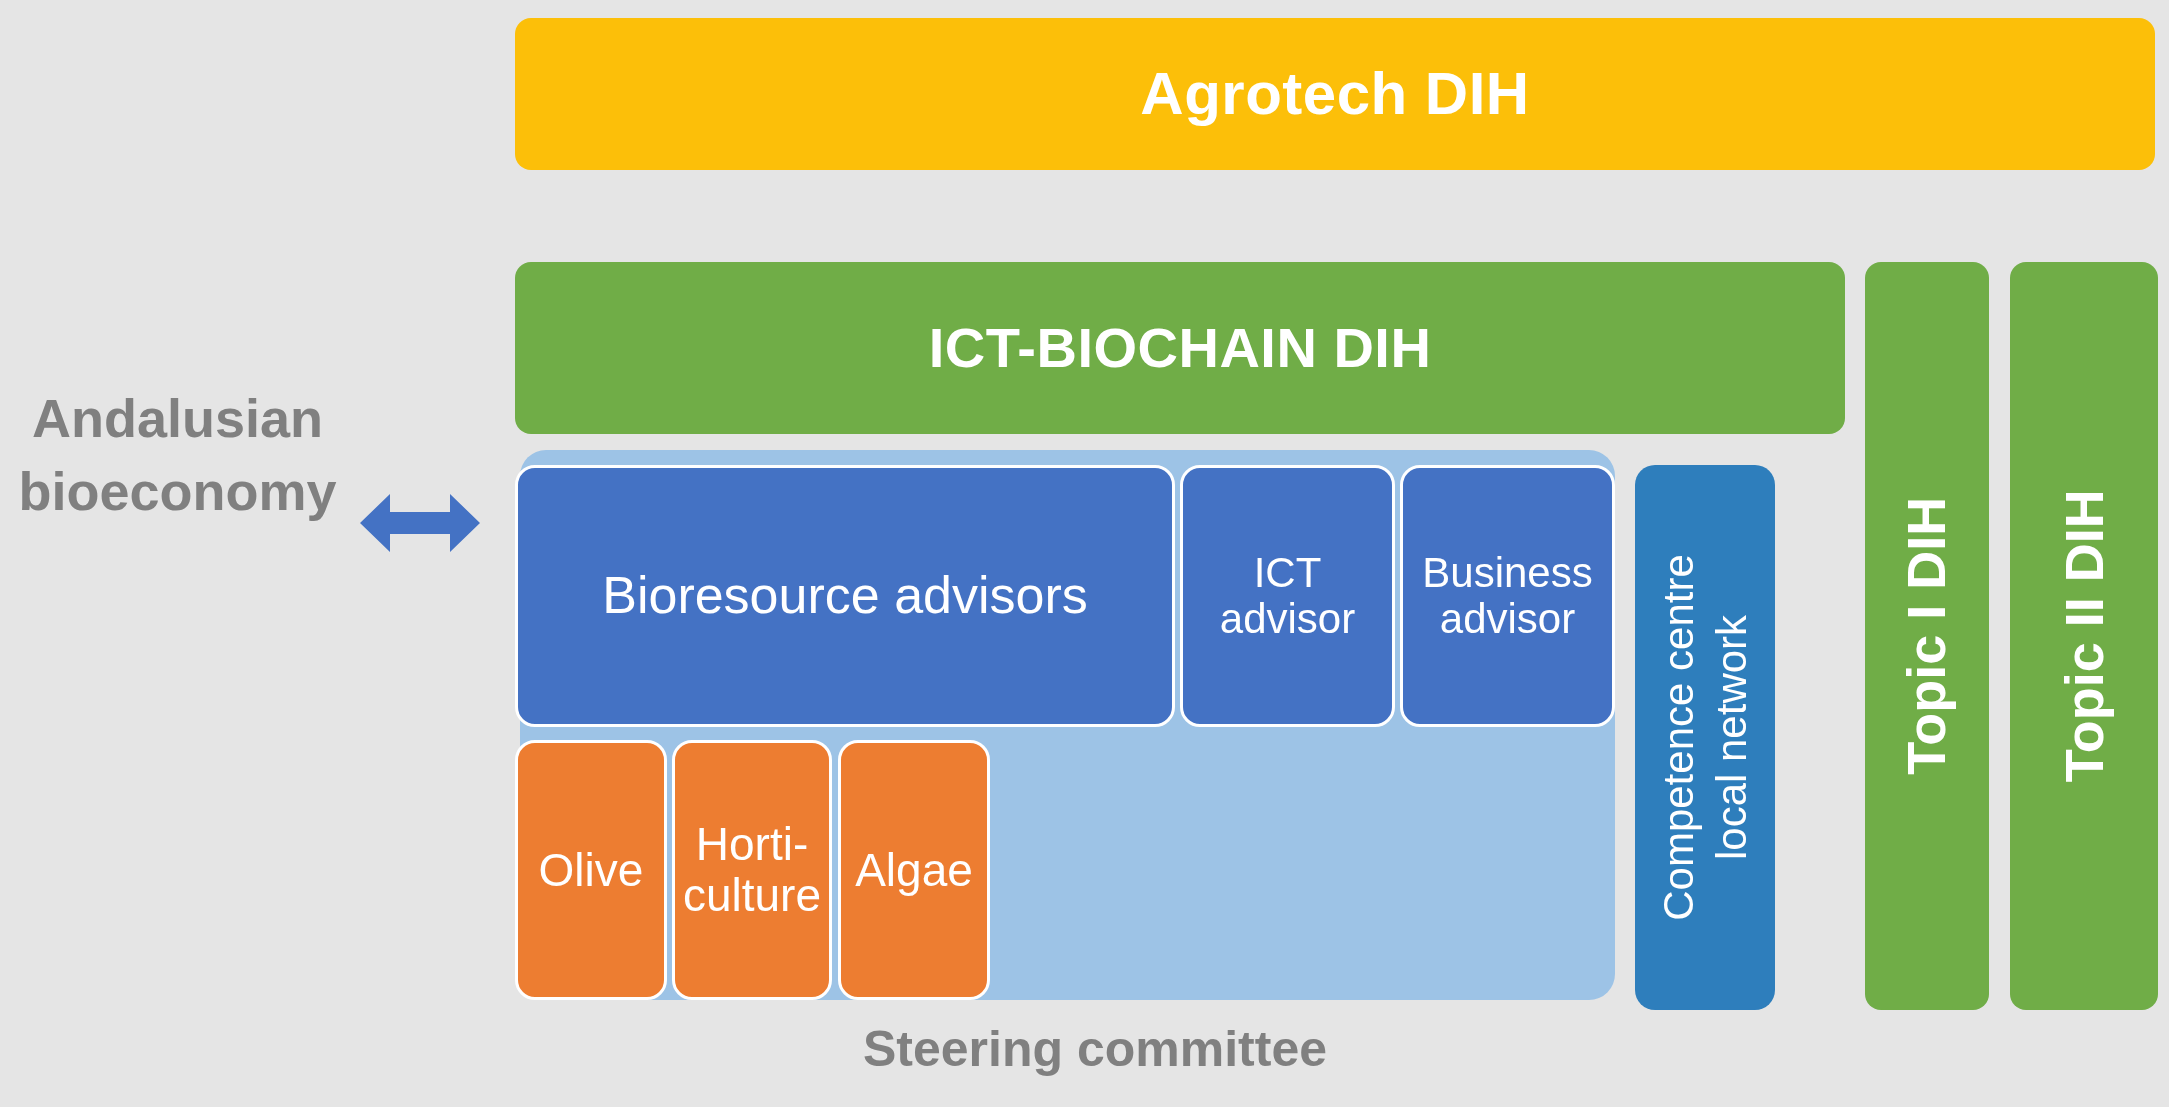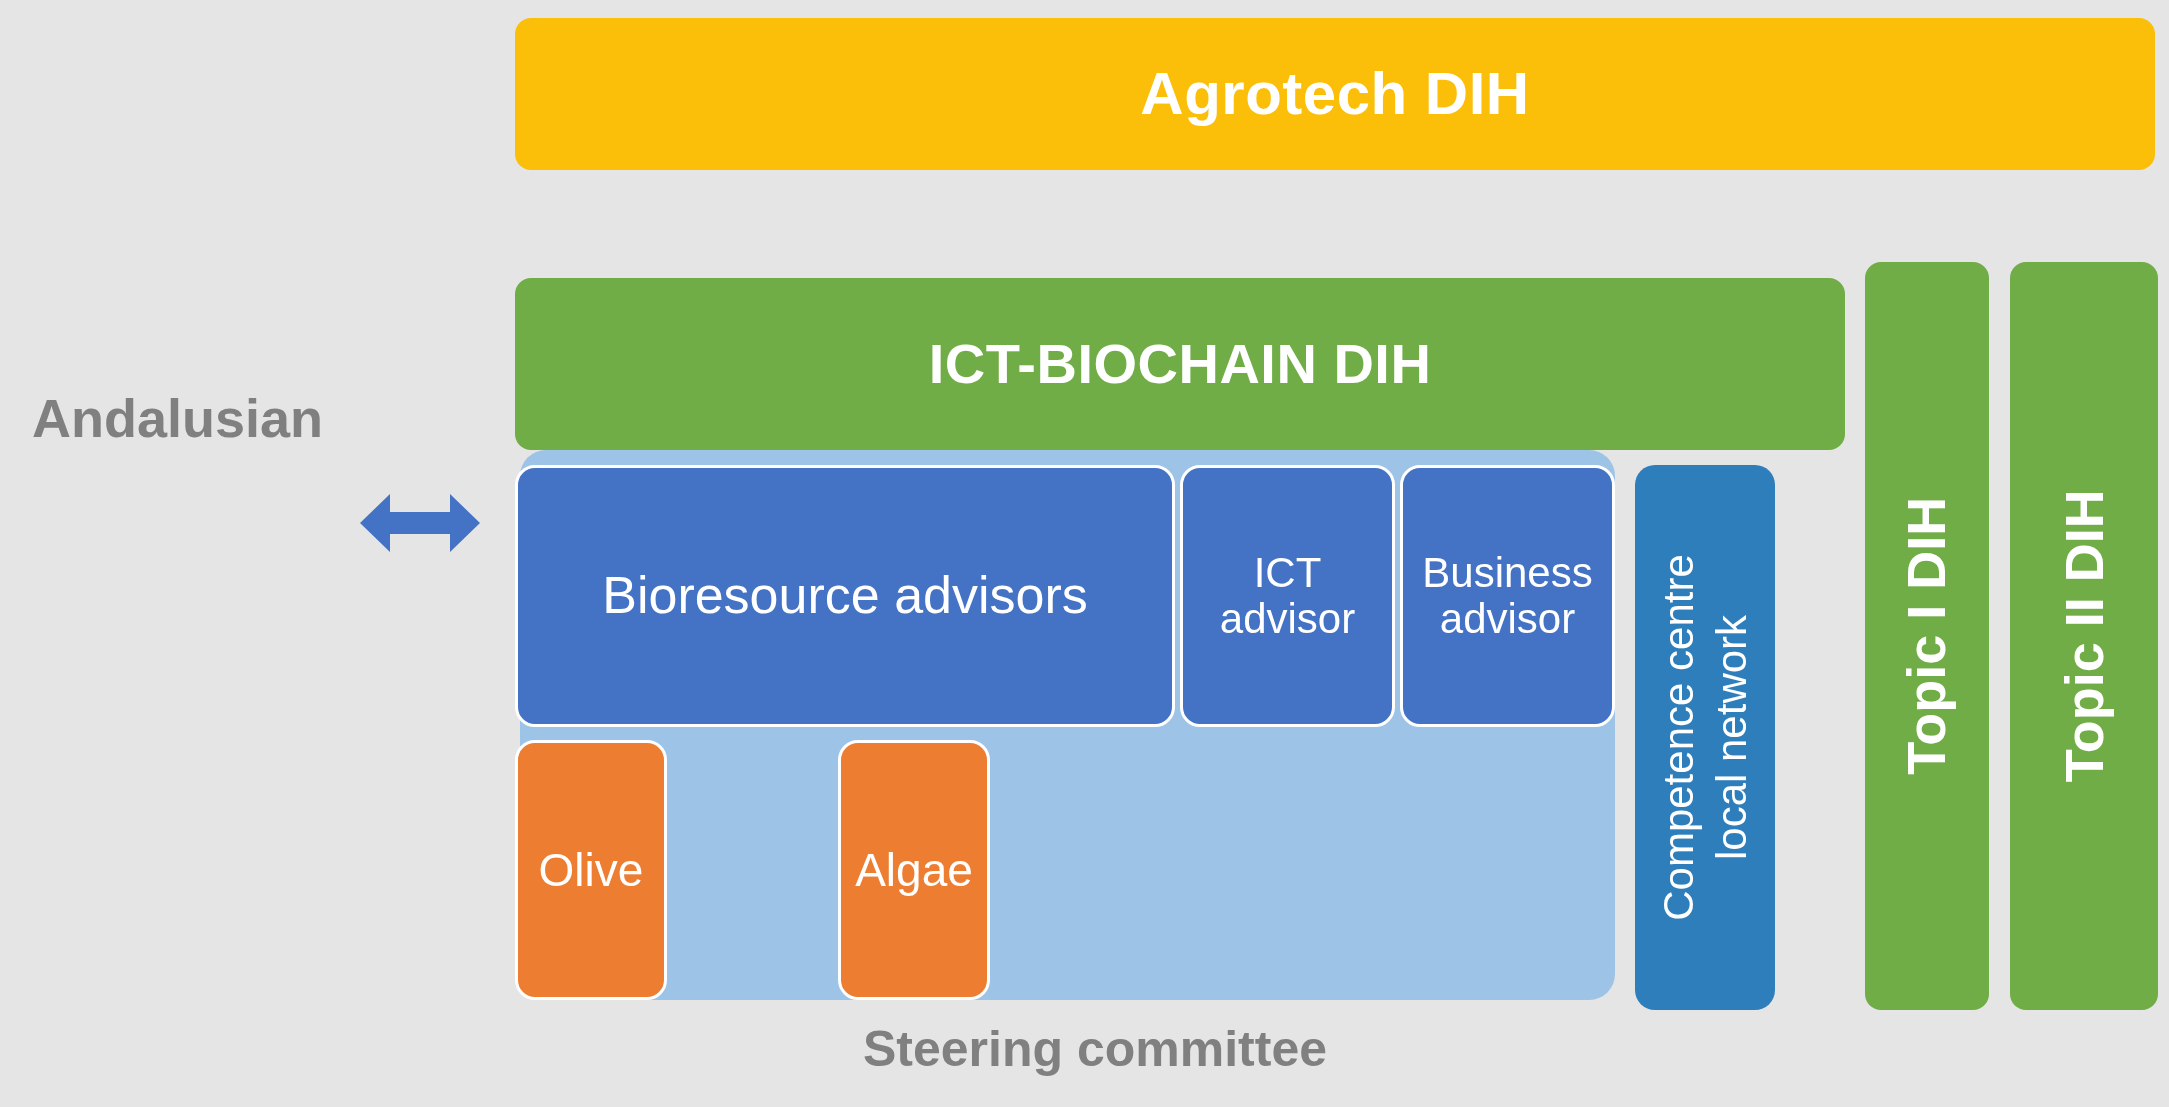--- a/index.html
+++ b/index.html
@@ -46,21 +46,20 @@
   #ictbiochain-bar {
     left: 515px;
     top: 262px;
     width: 1330px;
     height: 172px;
     background: #70AD47;
     border-radius: 16px;
     font-size: 56px;
     font-weight: bold;
     letter-spacing: 0.5px;
-    margin-top: 16px;
   }
 
   
   .topic-col {
     background: #70AD47;
     border-radius: 16px;
     top: 262px;
     height: 748px;
     font-size: 54px;
     font-weight: bold;
@@ -189,20 +188,21 @@
   </div>
 
   <div class="box topic-col" id="topic-2">
     <span class="vtext">Topic II DIH</span>
   </div>
 
   <div id="cluster-backdrop"></div>
 
   <div id="cluster-label">
     <span>Andalusian</span>
+    <span>bioeconomy</span>
   </div>
 
   <div id="link-arrow">
     <svg width="120" height="70" viewBox="0 0 120 70" aria-hidden="true">
       <polygon points="0,35 30,6 30,24 90,24 90,6 120,35 90,64 90,46 30,46 30,64" fill="#4472C4"></polygon>
     </svg>
   </div>
 
   <div class="box advisor" id="bioresource-advisors">
     <span>Bioresource advisors</span>
@@ -220,20 +220,26 @@
     <span class="vtext">
       <span>Competence centre</span><br>
       <span>local network</span>
     </span>
   </div>
 
   <div class="box sector" id="sector-olive">
     <span>Olive</span>
   </div>
 
+  <div class="box sector" id="sector-horticulture">
+    <span>
+      <span>Horti-</span><br>
+      <span>culture</span>
+    </span>
+  </div>
 
   <div class="box sector" id="sector-algae">
     <span>Algae</span>
   </div>
 
   <div id="steering-committee-label">
     <span>Steering committee</span>
   </div>
 
 </div>

